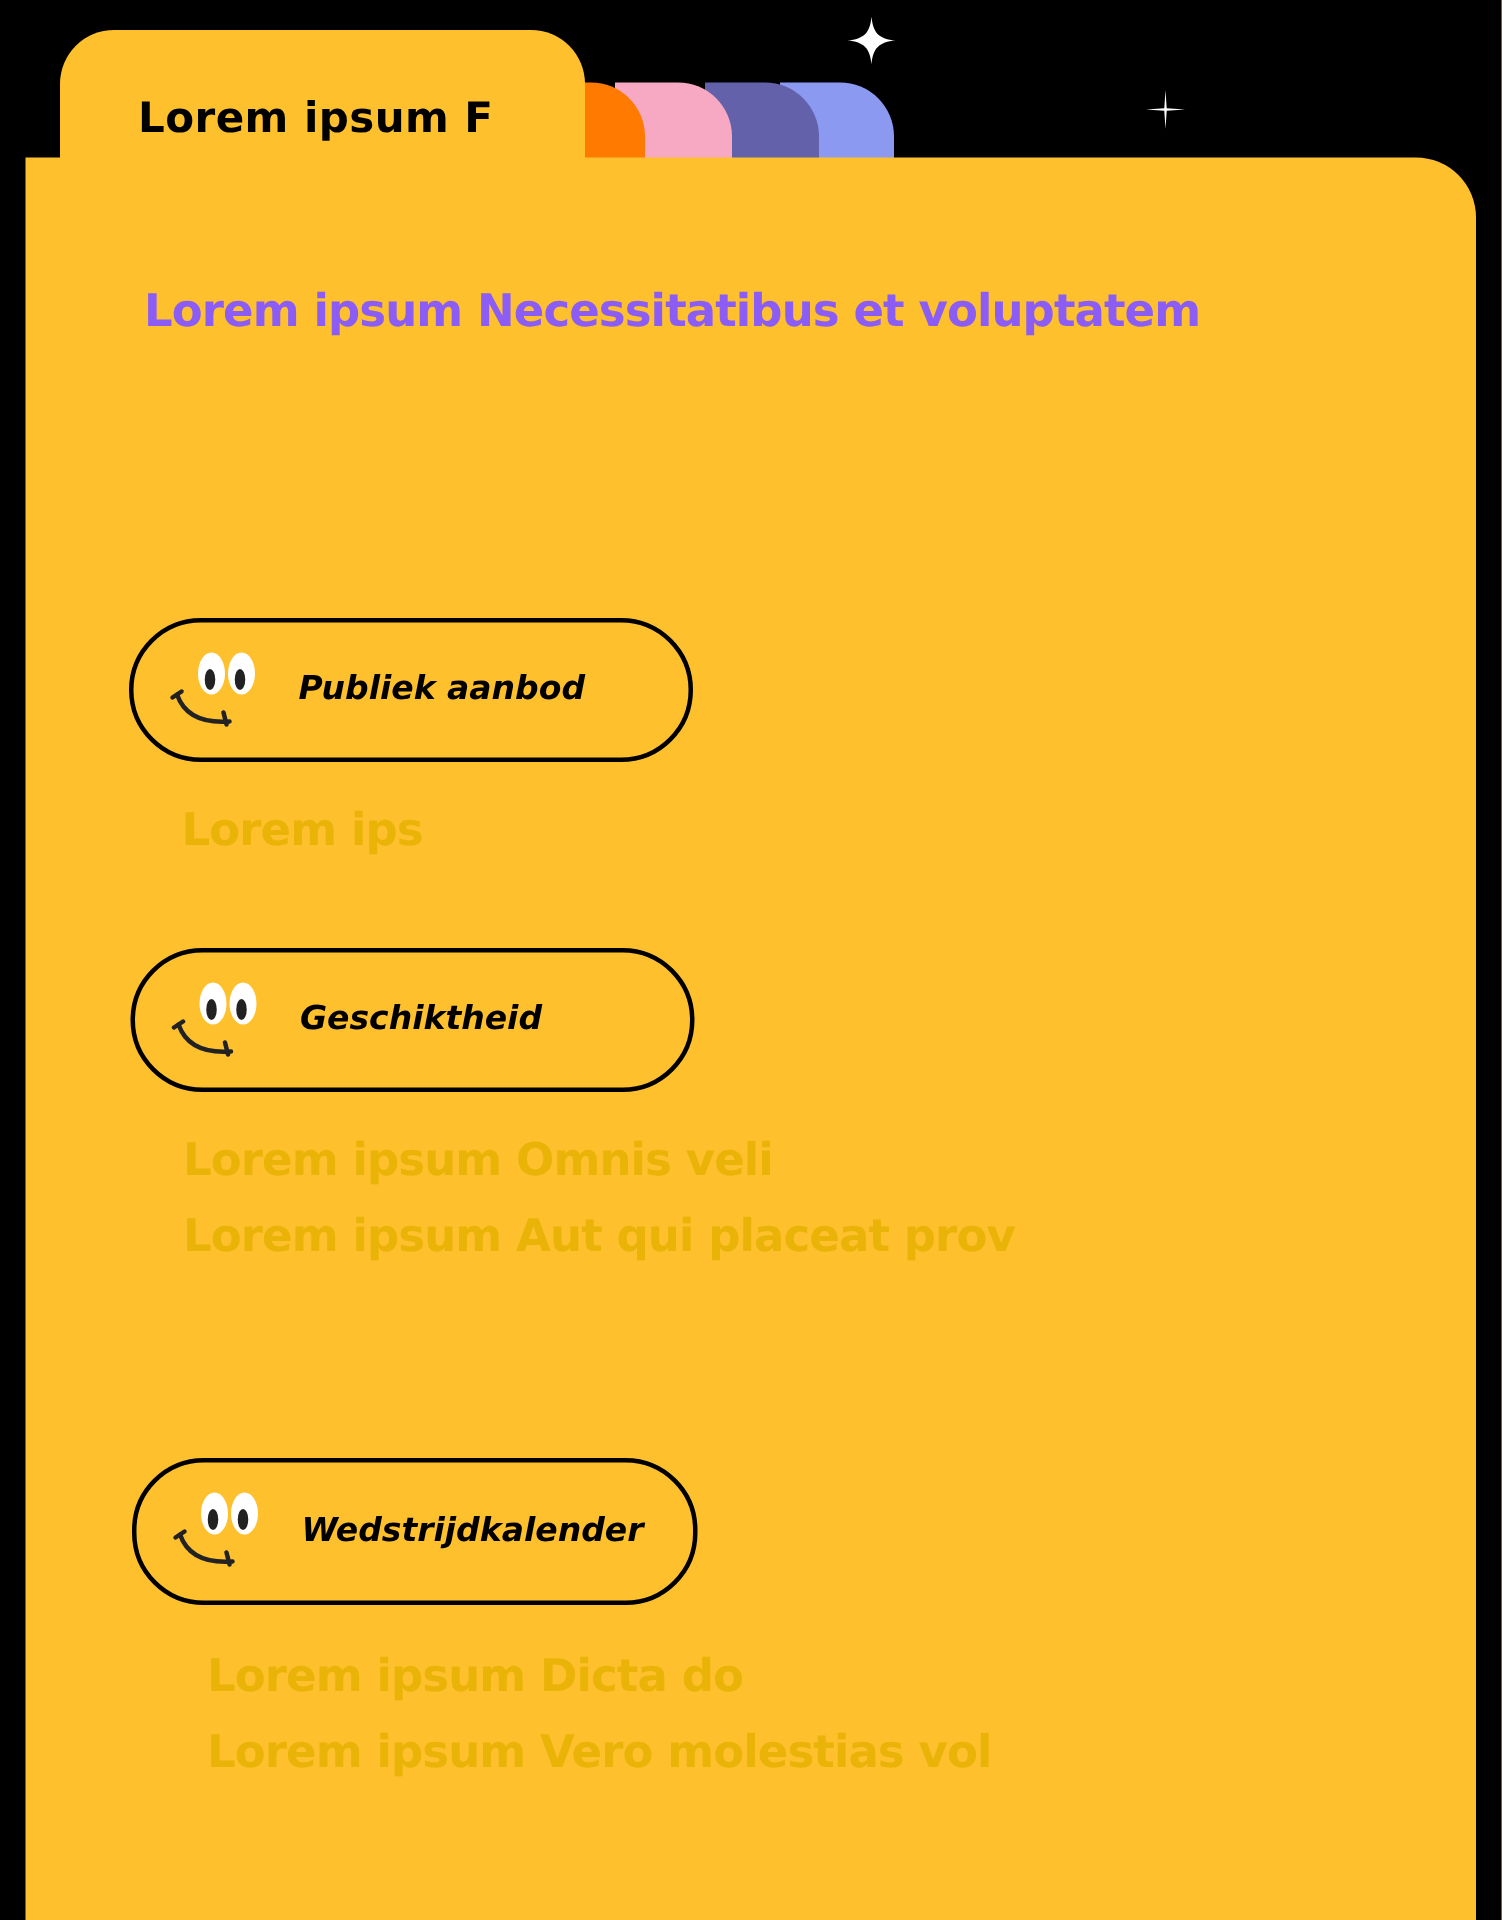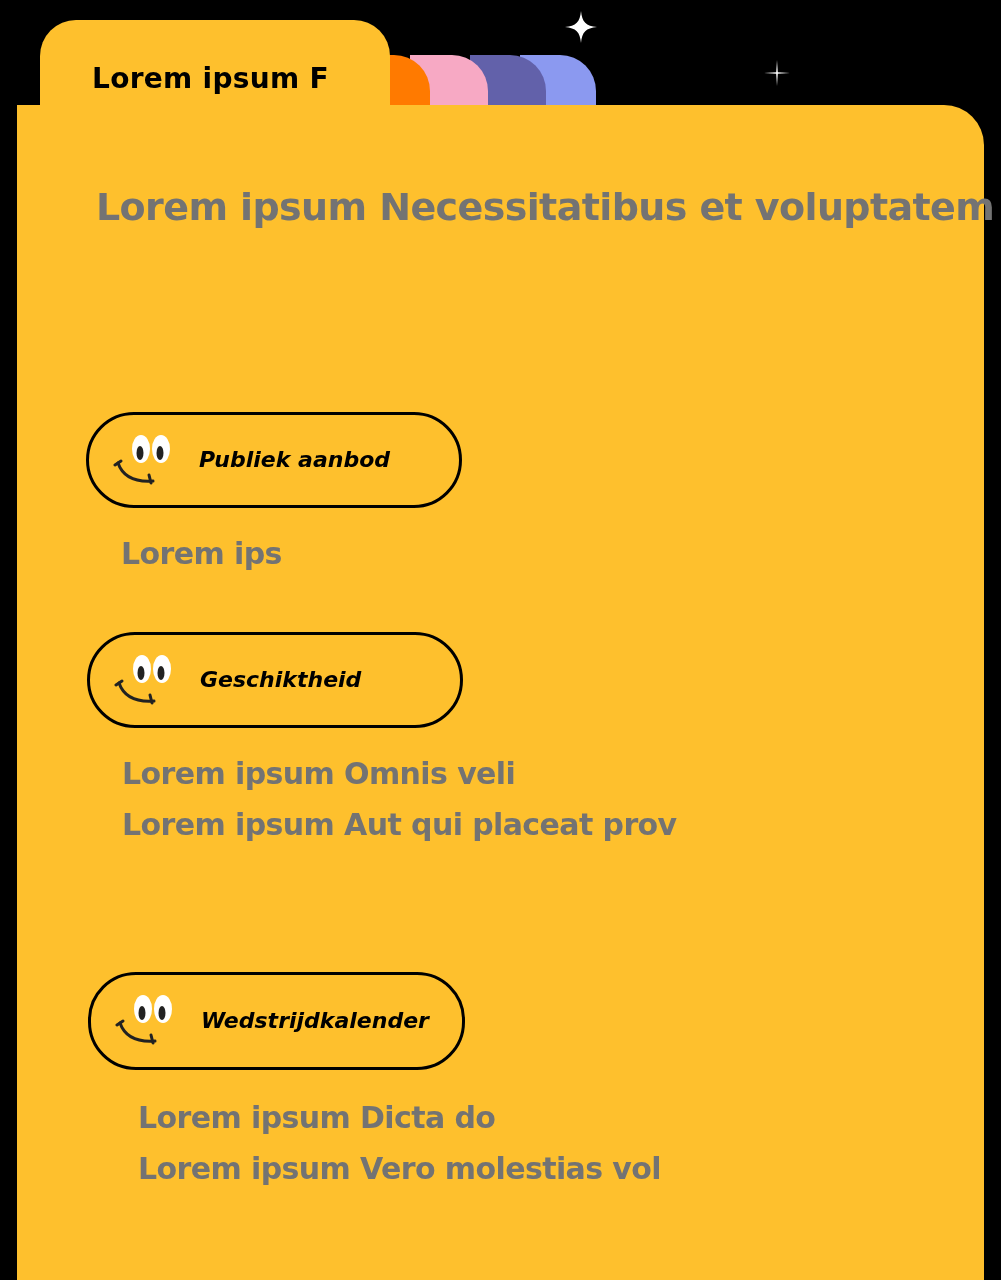--- a/index.html
+++ b/index.html
@@ -15,34 +15,34 @@
     .tab-main .title {
       position: absolute; left: 52px; top: 42px; font-size: 28px; font-weight: bold; color: #000;
       letter-spacing: 0.3px;
     }
     .color-tab { position: absolute; top: 55px; height: 60px; border-radius: 0 36px 0 0; }
     .panel {
       position: absolute; left: 17px; top: 105px; width: 967px; height: 1200px;
       background: #FEC02D; border-radius: 0 40px 0 0;
     }
     .intro {
-      position: absolute; left: 96px; top: 180px; font-size: 38px; font-weight: bold;
-      line-height: 55px; color: #737373; letter-spacing: -0.6px;
+      position: absolute; left: 96px; top: 180px; font-size: 30px; font-weight: bold;
+      line-height: 55px; color: #8b5cf6; letter-spacing: -0.6px;
     }
     .pill {
       position: absolute; width: 372px; height: 92px; border: 3px solid #000;
       border-radius: 48px; box-sizing: border-box; cursor: pointer; font-style: italic;
     }
     .pill .face { position: absolute; left: 24px; top: 16px; width: 64px; height: 60px; }
     .pill .label {
       position: absolute; left: 110px; top: 32px; font-size: 22px; font-weight: bold; color: #000;
       white-space: nowrap;
     }
     .items {
-      position: absolute; font-size: 30px; font-weight: bold; color: #737373; letter-spacing: -0.6px;
+      position: absolute; font-size: 30px; font-weight: bold; color: #eab308; letter-spacing: -0.6px;
       line-height: 51px;
     }
   </style>
 </head>
 <body>
 
 <svg class="star" style="left:565px;top:11px" width="32" height="32" viewBox="0 0 32 32">
   <path d="M16 0 C17 11 21 15 32 16 C21 17 17 21 16 32 C15 21 11 17 0 16 C11 15 15 11 16 0 Z" fill="#fff"></path>
 </svg>
 <svg class="star" style="left:764px;top:60px" width="26" height="26" viewBox="0 0 26 26">

